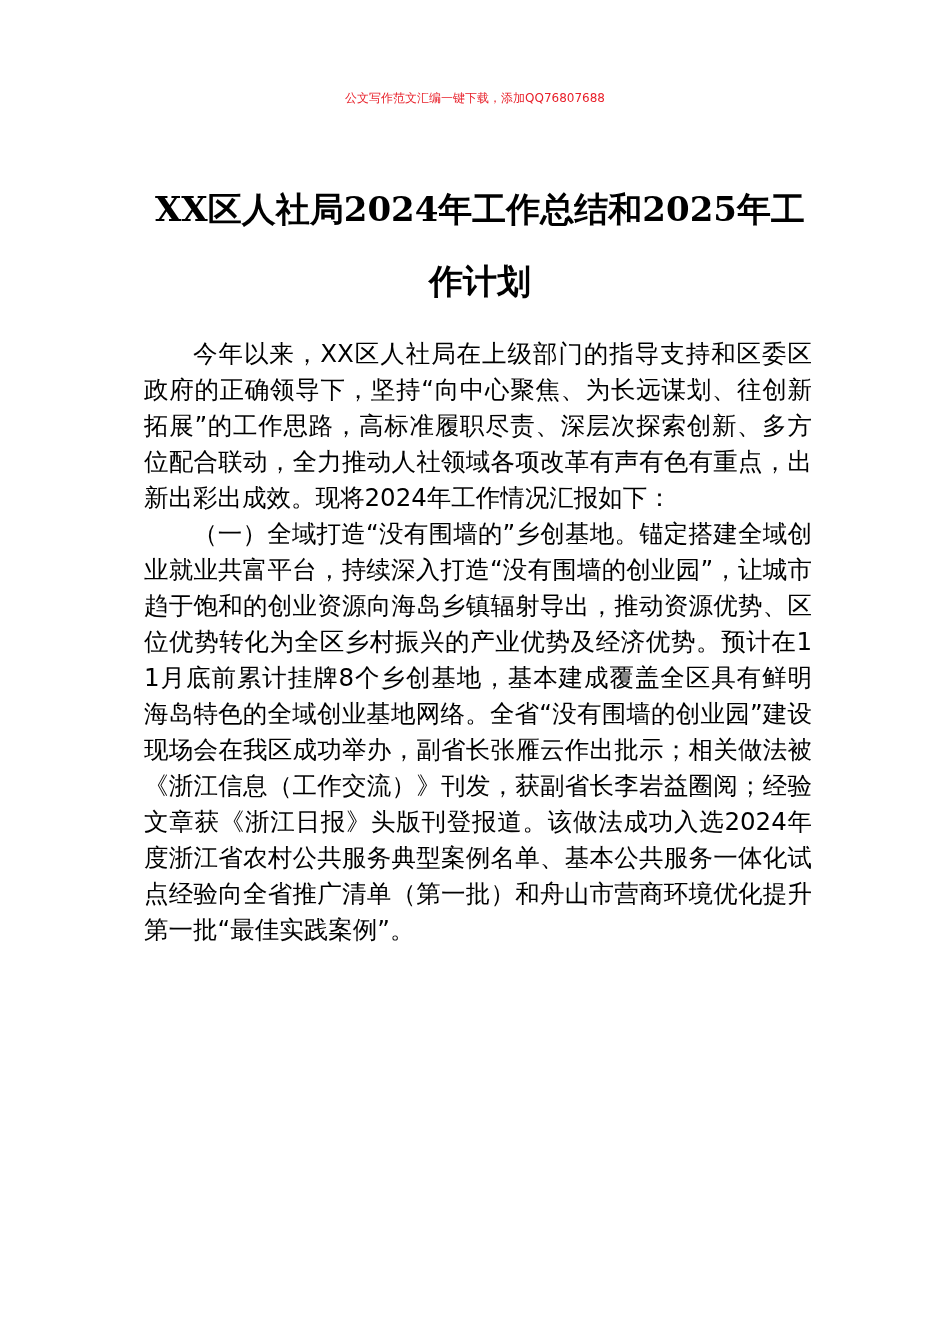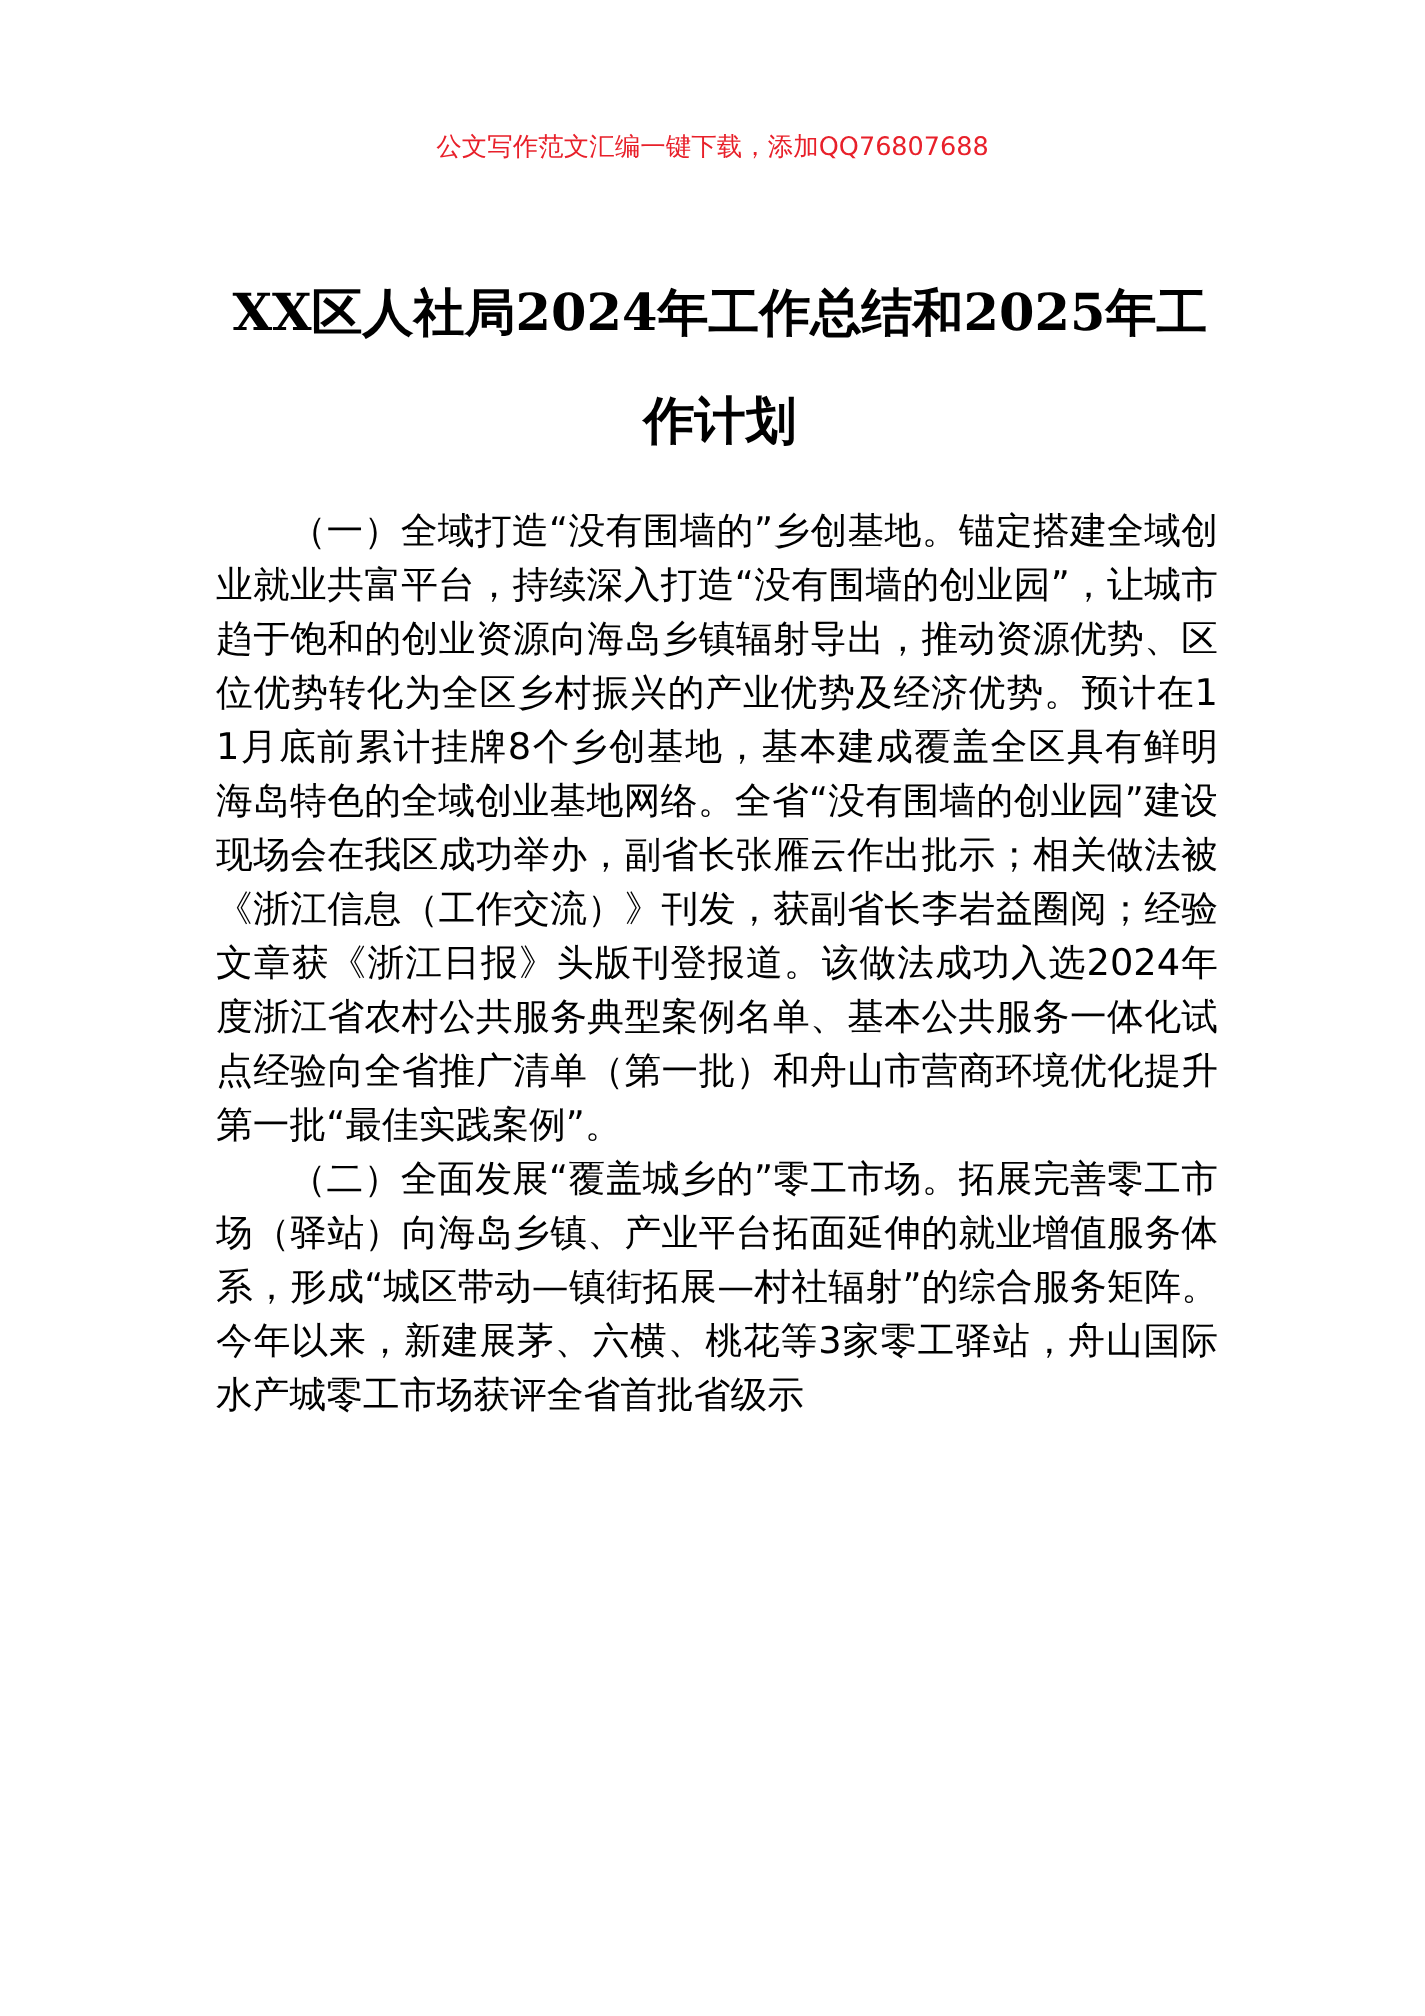--- a/index.html
+++ b/index.html
@@ -15,21 +15,21 @@
       font-family: "DejaVu Sans", sans-serif;
       color: #000000;
     }
     .watermark {
       position: absolute;
       top: 86px;
       left: 0;
       width: 950px;
       text-align: center;
       font-family: "DejaVu Sans", sans-serif;
-      font-size: 17px;
+      font-size: 12px;
       line-height: 24px;
       color: #e8202a;
       letter-spacing: 0px;
     }
     .title {
       position: absolute;
       top: 150px;
       left: 140px;
       width: 680px;
       text-align: center;
@@ -61,15 +61,15 @@
     }
   </style>
 </head>
 <body>
 
 <div class="watermark">公文写作范文汇编一键下载，添加QQ76807688</div>
 
 <h1 class="title">XX区人社局2024年工作总结和2025年工作计划</h1>
 
 <div class="body-text">
+  <p class="para">今年以来，XX区人社局在上级部门的指导支持和区委区政府的正确领导下，坚持“向中心聚焦、为长远谋划、往创新拓展”的工作思路，高标准履职尽责、深层次探索创新、多方位配合联动，全力推动人社领域各项改革有声有色有重点，出新出彩出成效。现将2024年工作情况汇报如下：</p>
   <p class="para">（一）全域打造“没有围墙的”乡创基地。锚定搭建全域创业就业共富平台，持续深入打造“没有围墙的创业园”，让城市趋于饱和的创业资源向海岛乡镇辐射导出，推动资源优势、区位优势转化为全区乡村振兴的产业优势及经济优势。预计在11月底前累计挂牌8个乡创基地，基本建成覆盖全区具有鲜明海岛特色的全域创业基地网络。全省“没有围墙的创业园”建设现场会在我区成功举办，副省长张雁云作出批示；相关做法被《浙江信息（工作交流）》刊发，获副省长李岩益圈阅；经验文章获《浙江日报》头版刊登报道。该做法成功入选2024年度浙江省农村公共服务典型案例名单、基本公共服务一体化试点经验向全省推广清单（第一批）和舟山市营商环境优化提升第一批“最佳实践案例”。</p>
-  <p class="para">（二）全面发展“覆盖城乡的”零工市场。拓展完善零工市场（驿站）向海岛乡镇、产业平台拓面延伸的就业增值服务体系，形成“城区带动—镇街拓展—村社辐射”的综合服务矩阵。今年以来，新建展茅、六横、桃花等3家零工驿站，舟山国际水产城零工市场获评全省首批省级示</p>
 </div>
 
 </body></html>

